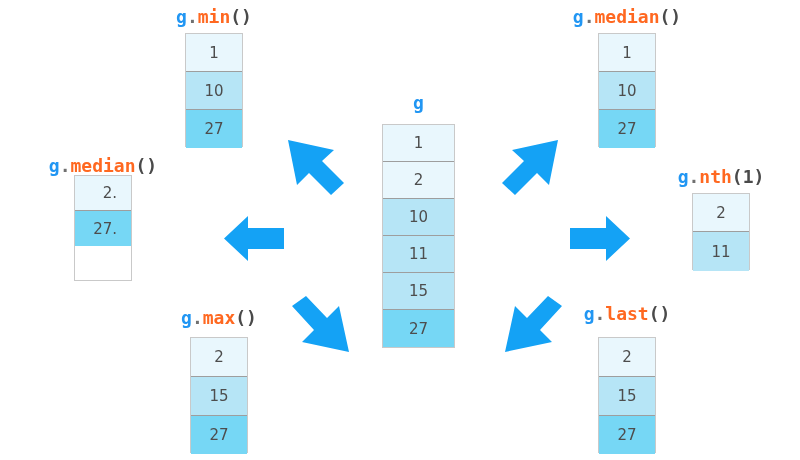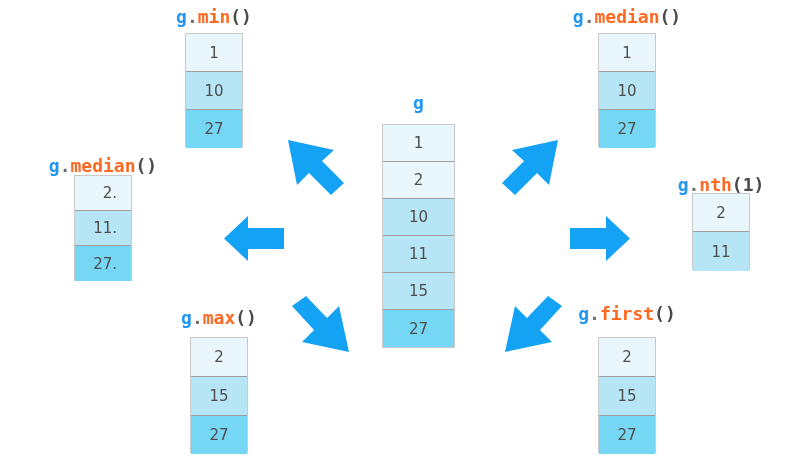--- a/index.html
+++ b/index.html
@@ -92,21 +92,20 @@
       <div class="cell tier2" style="height:38px;">27</div>
     </div>
   </div>
 
   <div class="block" style="left:74px; top:143px; width:58px;">
     <div class="block-label" style="top:12px;">
       <span class="lbl-obj">g</span><span class="lbl-dot">.</span><span class="lbl-meth">median</span><span class="lbl-paren">(</span><span class="lbl-arg"></span><span class="lbl-paren">)</span>
     </div>
     <div class="table" style="left:0px; top:32px; width:58px; height:106px;">
       <div class="cell tier0 align-right" style="height:35px;">2.</div>
-      <div class="cell tier1 align-right" style="height:35px;">11.</div>
       <div class="cell tier2 align-right" style="height:35px;">27.</div>
     </div>
   </div>
 
   <div class="block" style="left:190px; top:303px; width:58px;">
     <div class="block-label" style="top:4px;">
       <span class="lbl-obj">g</span><span class="lbl-dot">.</span><span class="lbl-meth">max</span><span class="lbl-paren">(</span><span class="lbl-arg"></span><span class="lbl-paren">)</span>
     </div>
     <div class="table" style="left:0px; top:34px; width:58px; height:116px;">
       <div class="cell tier0" style="height:39px;">2</div>
@@ -134,32 +133,32 @@
       <span class="lbl-obj">g</span><span class="lbl-dot">.</span><span class="lbl-meth">median</span><span class="lbl-paren">(</span><span class="lbl-arg"></span><span class="lbl-paren">)</span>
     </div>
     <div class="table" style="left:0px; top:27px; width:58px; height:114px;">
       <div class="cell tier0" style="height:38px;">1</div>
       <div class="cell tier1" style="height:38px;">10</div>
       <div class="cell tier2" style="height:38px;">27</div>
     </div>
   </div>
 
   <div class="block" style="left:692px; top:166px; width:58px;">
-    <div class="block-label" style="top:8px;">
+    <div class="block-label" style="top:0px;">
       <span class="lbl-obj">g</span><span class="lbl-dot">.</span><span class="lbl-meth">nth</span><span class="lbl-paren">(</span><span class="lbl-arg">1</span><span class="lbl-paren">)</span>
     </div>
     <div class="table" style="left:0px; top:27px; width:58px; height:77px;">
       <div class="cell tier0" style="height:38px;">2</div>
       <div class="cell tier1" style="height:39px;">11</div>
     </div>
   </div>
 
   <div class="block" style="left:598px; top:303px; width:58px;">
     <div class="block-label" style="top:0px;">
-      <span class="lbl-obj">g</span><span class="lbl-dot">.</span><span class="lbl-meth">first</span><span class="lbl-paren">(</span><span class="lbl-arg"></span><span class="lbl-paren">)</span>
+      <span class="lbl-obj">g</span><span class="lbl-dot">.</span><span class="lbl-meth">last</span><span class="lbl-paren">(</span><span class="lbl-arg"></span><span class="lbl-paren">)</span>
     </div>
     <div class="table" style="left:0px; top:34px; width:58px; height:116px;">
       <div class="cell tier0" style="height:39px;">2</div>
       <div class="cell tier1" style="height:39px;">15</div>
       <div class="cell tier2" style="height:38px;">27</div>
     </div>
   </div>
 
   <svg class="arrow" style="left:286px; top:134px;" width="60" height="62" viewBox="0 0 60 62">
     <polygon points="2,6 48,16 36,27 58,49 45,61 23,39 11,51"></polygon>

